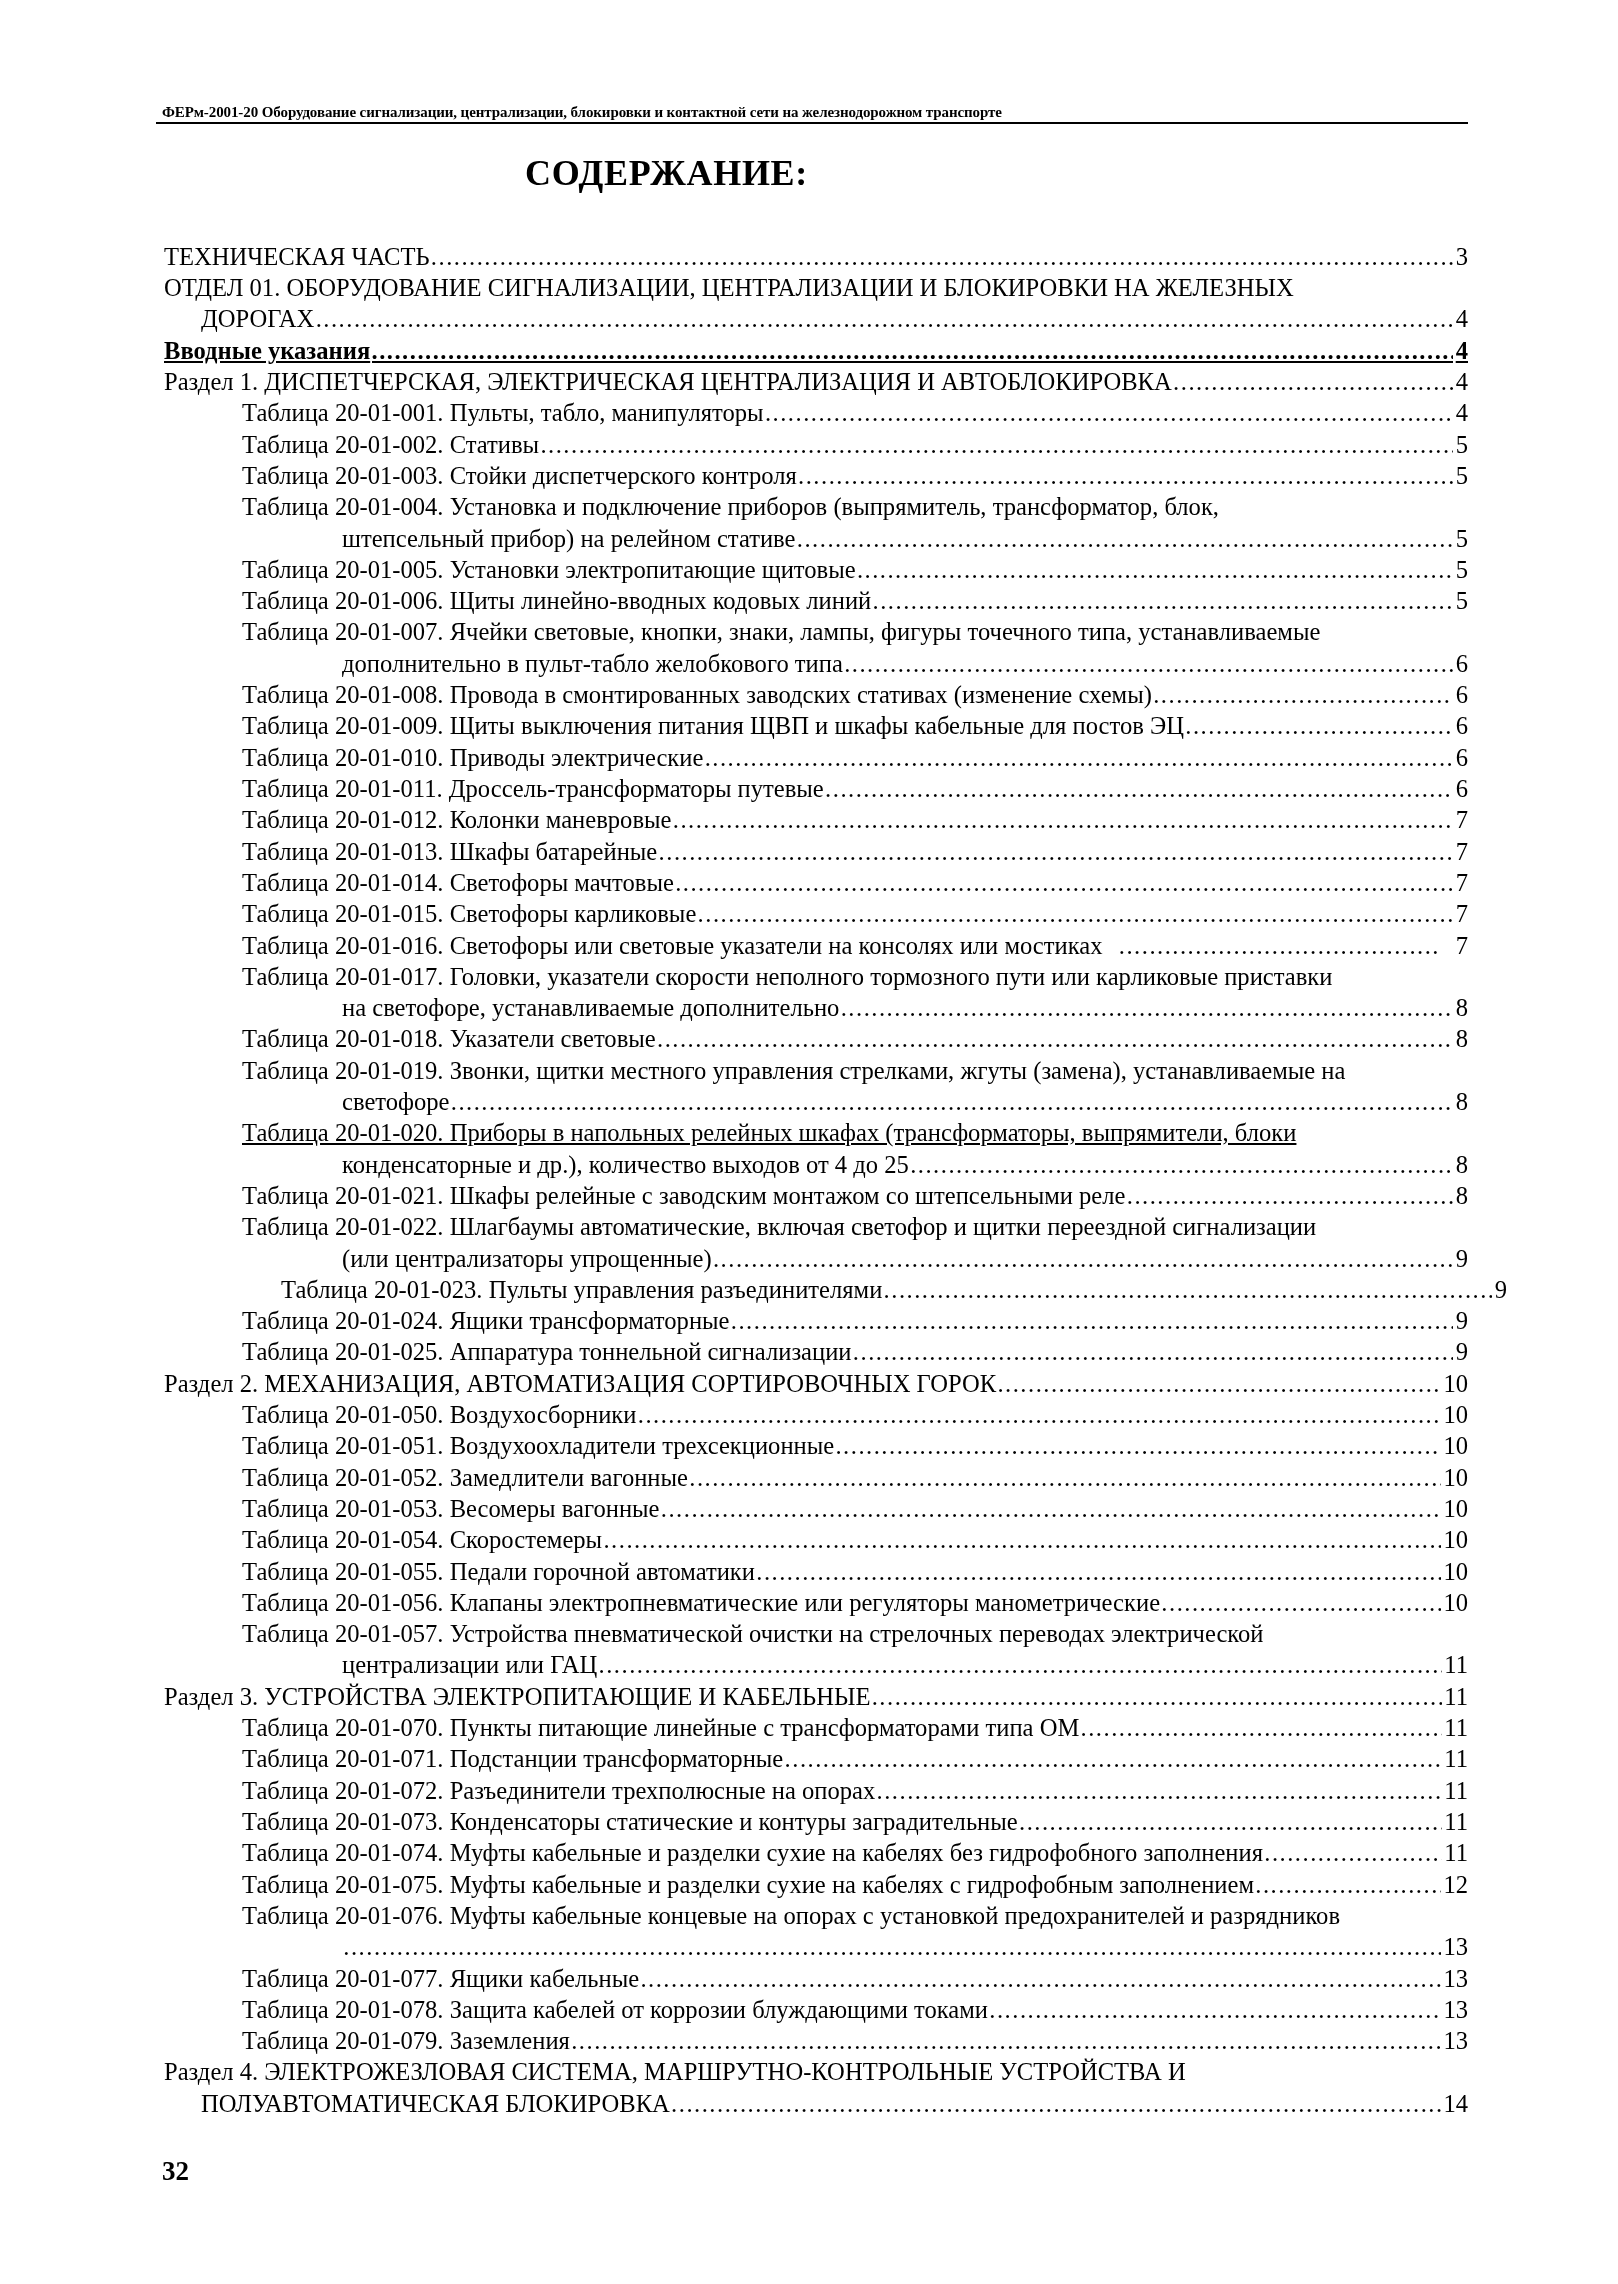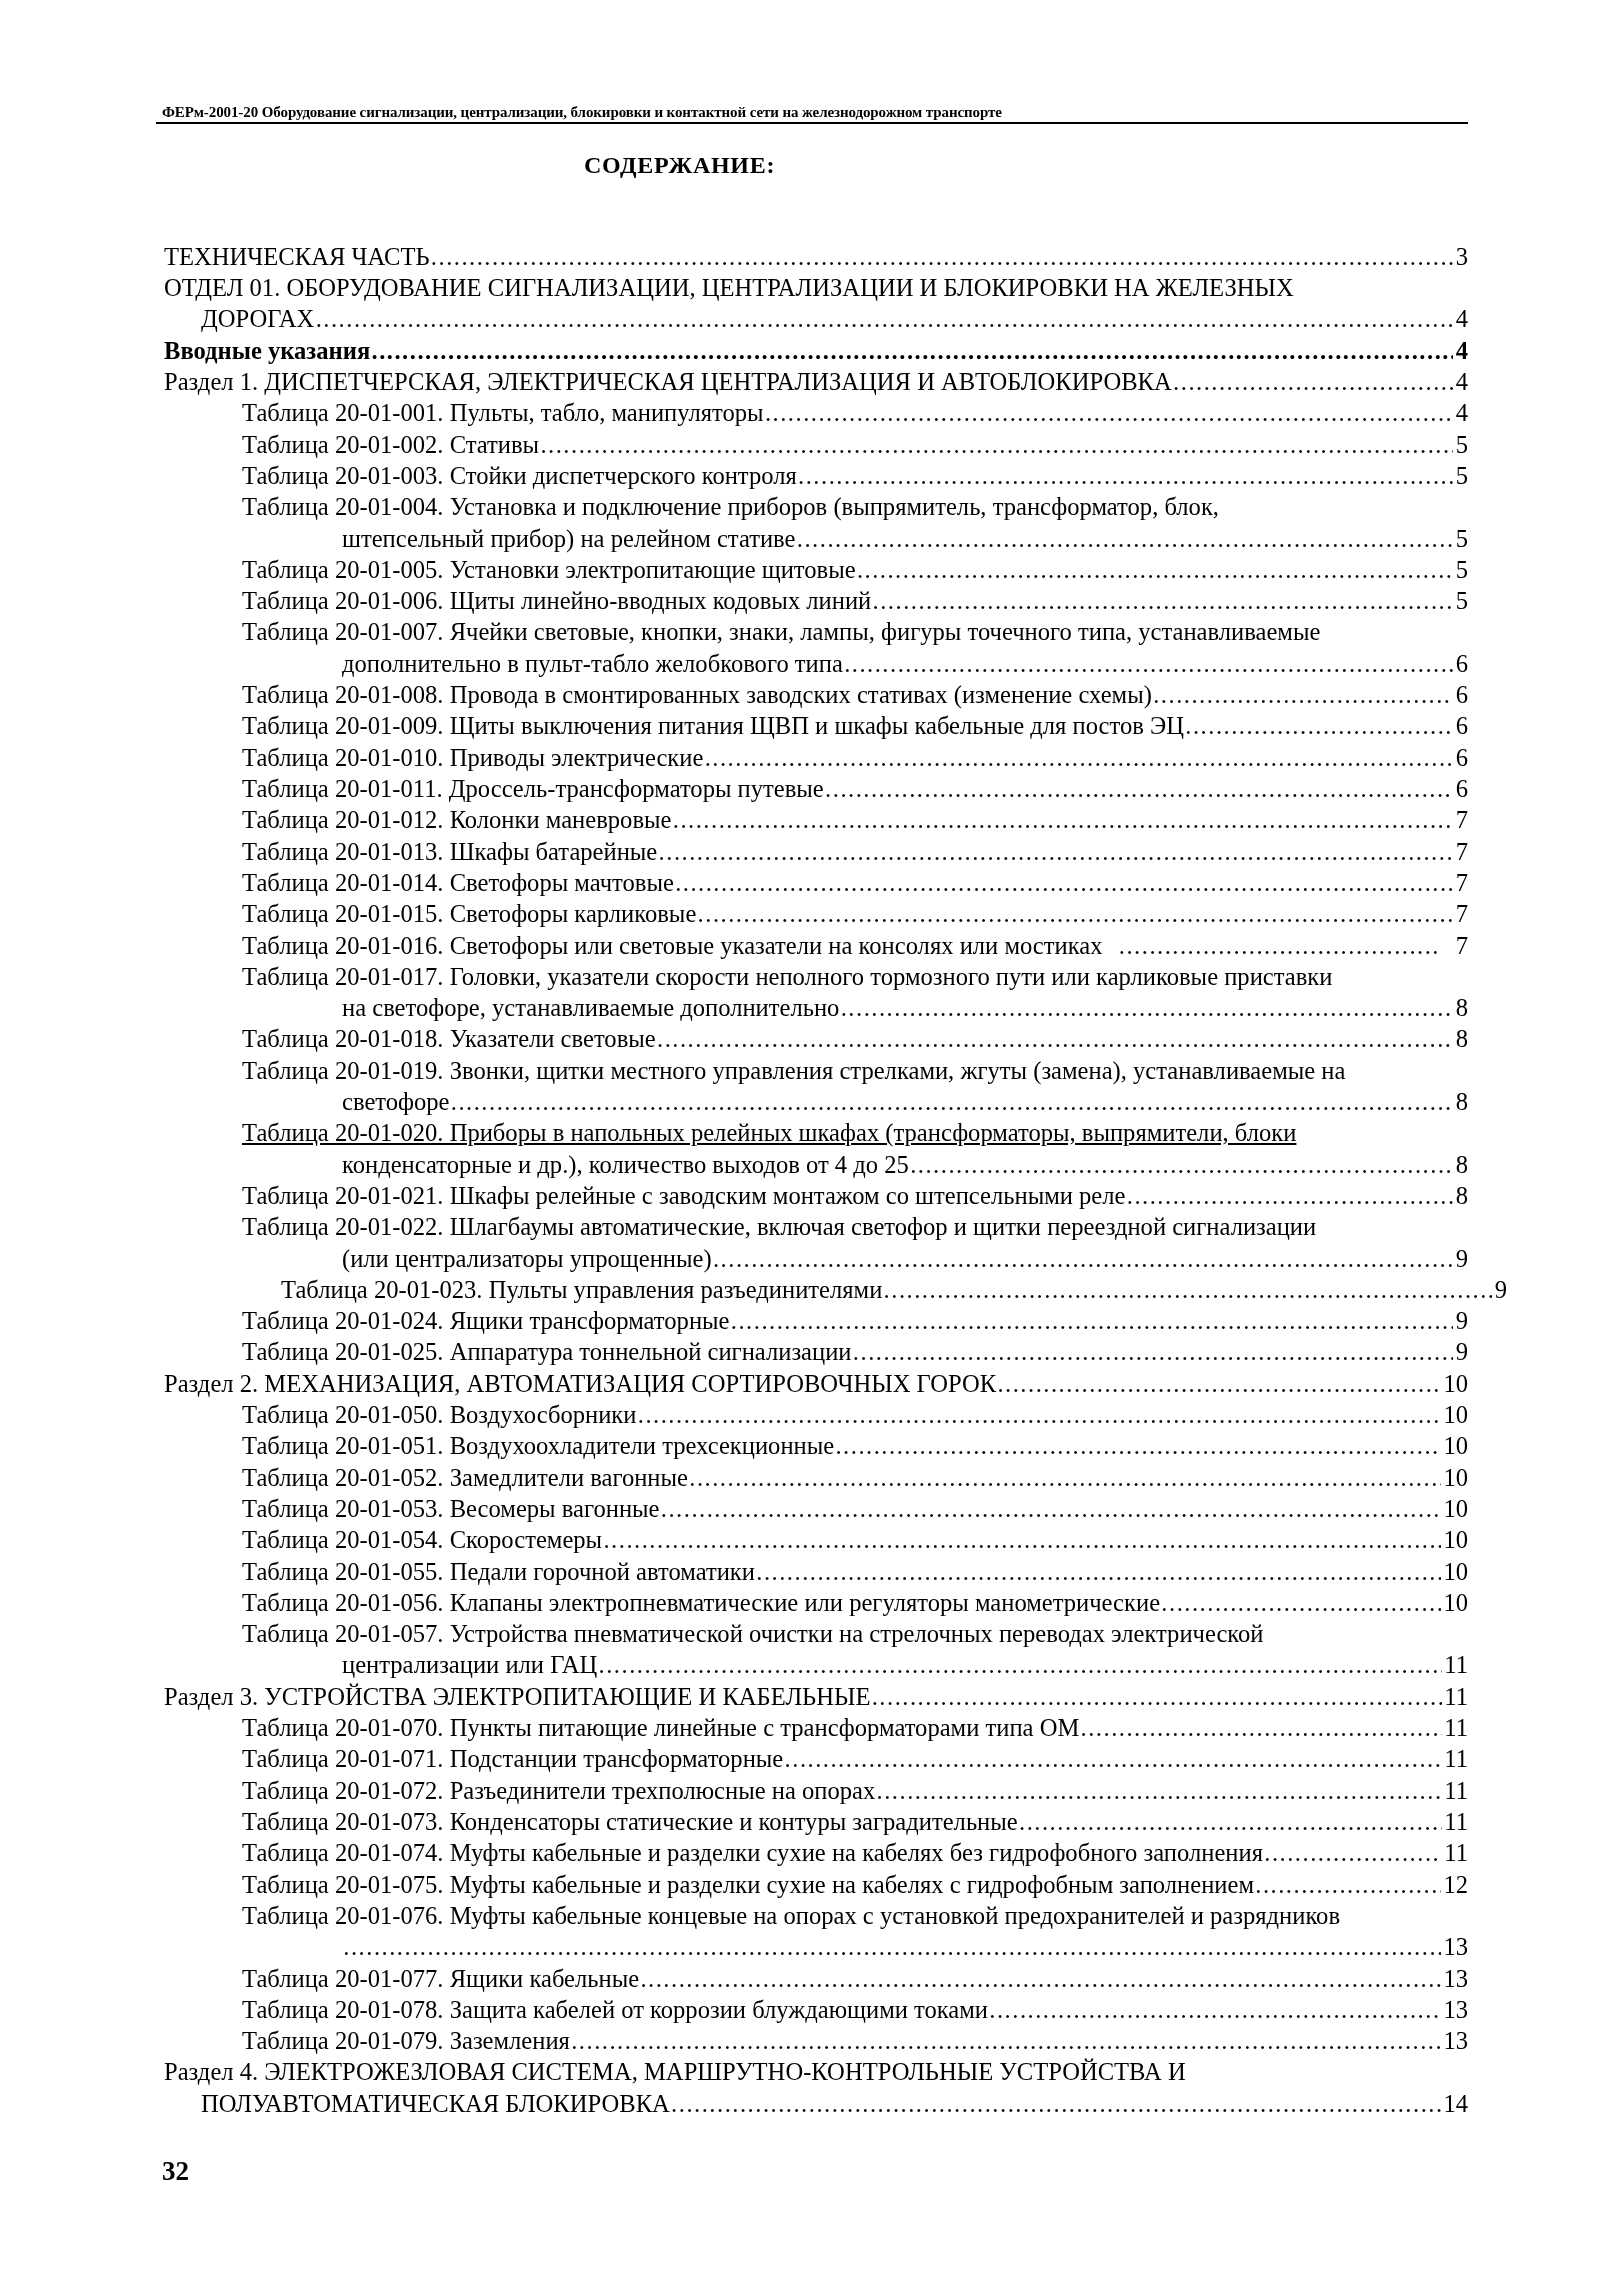--- a/index.html
+++ b/index.html
@@ -3,29 +3,29 @@
   <meta charset="utf-8">
   <style>
     html, body { margin: 0; padding: 0; background: #ffffff; }
     body { width: 1619px; height: 2284px; position: relative; overflow: hidden;
            font-family: "Liberation Serif", "DejaVu Serif", serif; color: #000; }
     .running-header { position: absolute; left: 162px; top: 104px; font-size: 15px; font-weight: bold;
            white-space: nowrap; letter-spacing: -0.1px; }
     .header-rule { position: absolute; left: 156px; top: 122px; width: 1312px; height: 0;
            border-top: 2.7px solid #000; }
     .toc-title { position: absolute; left: 0; width: 1333px; top: 152px; text-align: center;
-           font-size: 24px; font-weight: bold; letter-spacing: 0.7px; padding-left: 13px; }
+           font-size: 36px; font-weight: bold; letter-spacing: 0.7px; }
     .toc { position: absolute; left: 0; top: 0; width: 1619px; }
     .toc-line { position: absolute; height: 31px; line-height: 31px; font-size: 24.6px;
            white-space: nowrap; display: flex; align-items: baseline; }
     .toc-line .txt { flex: 0 0 auto; }
     .toc-line .leader { flex: 1 1 auto; overflow: hidden; white-space: nowrap; margin: 0 2.7px 0 1.3px;
            letter-spacing: 1.5px; }
     .toc-line .pg { flex: 0 0 auto; text-align: right; }
-    .toc-line.bold { font-weight: bold; }
+    .toc-line.bold { font-weight: bold; text-decoration: underline; }
     .page-number { position: absolute; left: 162px; top: 2156px; font-size: 27px; font-weight: bold; }
   </style>
 </head>
 <body>
 
 <div class="running-header">ФЕРм-2001-20 Оборудование сигнализации, централизации, блокировки и контактной сети на железнодорожном транспорте</div>
 <div class="header-rule"></div>
 <div class="toc-title">СОДЕРЖАНИЕ:</div>
 <div class="toc" id="toc">
     <div class="toc-line" style="left: 164px; top: 241px; width: 1304px;">

